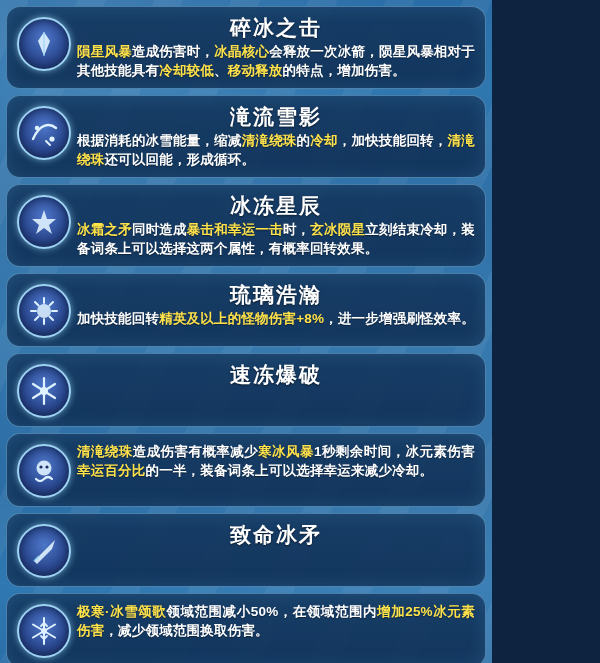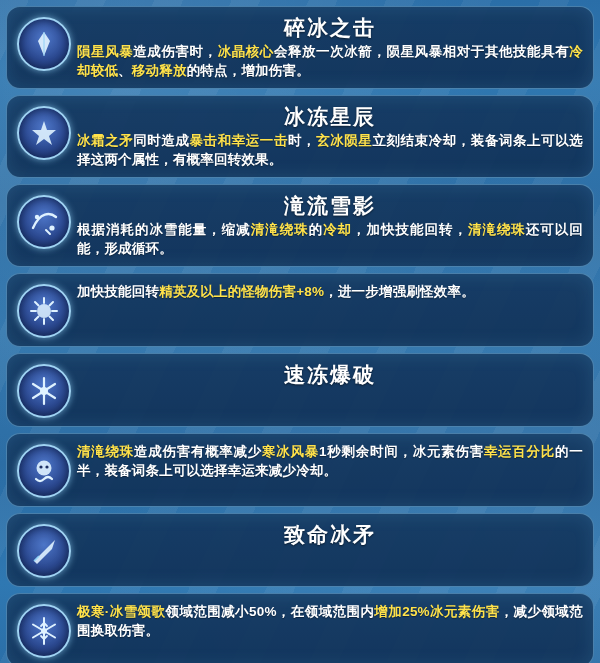--- a/index.html
+++ b/index.html
@@ -8,21 +8,21 @@
     background: #0d2340;
   }
   body {
     width: 600px;
     height: 663px;
     font-family: "Liberation Sans", "DejaVu Sans", sans-serif;
     overflow: hidden;
   }
   #page {
     position: relative;
-    width: 600px;
+    width: 492px;
     height: 663px;
     background:
       linear-gradient(180deg, #2a6ea8 0%, #2f77b0 12%, #2b6ea6 30%, #2e74ac 50%, #2a6ca4 70%, #2f78b2 88%, #2b6fa8 100%);
     overflow: hidden;
   }
   
   #page::before {
     content: "";
     position: absolute;
     inset: 0;
@@ -113,55 +113,56 @@
         </div>
         <div class="body">
           <div class="title">碎冰之击</div>
           <div class="desc"><span class="hl">隕星风暴</span><span>造成伤害时，</span><span class="hl">冰晶核心</span><span>会释放一次冰箭</span><span>，陨星风暴相对于其他技能具有</span><span class="hl">冷却较低</span><span>、</span><span class="hl">移动释放</span><span>的特点，增加伤害。</span></div>
         </div>
       </div>
       <div class="skill">
         <div class="icon-wrap">
           <div class="icon-hex">
             <svg width="32" height="32" viewBox="0 0 32 32" aria-hidden="true">
-              <path d="M16 4 L19 13 L28 13 L21 19 L24 28 L16 22 L8 28 L11 19 L4 13 L13 13 Z" fill="#dff2ff" opacity=".9"></path>
-            </svg>
-          </div>
-        </div>
-        <div class="body">
-          <div class="title">冰冻星辰</div>
-          <div class="desc"><span class="hl">冰霜之矛</span><span>同时造成</span><span class="hl">暴击和幸运一击</span><span>时，</span><span class="hl">玄冰陨星</span><span>立刻结束冷却，装备词条上可以选择这两个属性，有概率回转效果。</span></div>
-        </div>
-      </div>
-      <div class="skill">
-        <div class="icon-wrap">
-          <div class="icon-hex">
-            <svg width="32" height="32" viewBox="0 0 32 32" aria-hidden="true">
               <path d="M5 22 C12 6, 22 6, 28 11" stroke="#dff2ff" stroke-width="2.4" fill="none" stroke-linecap="round"></path>
               <circle cx="9" cy="11" r="2.2" fill="#dff2ff"></circle>
               <circle cx="24" cy="22" r="2.6" fill="#dff2ff"></circle>
               <path d="M18 24 l4 4" stroke="#dff2ff" stroke-width="2" stroke-linecap="round"></path>
             </svg>
           </div>
         </div>
         <div class="body">
           <div class="title">滝流雪影</div>
           <div class="desc"><span>根据消耗的冰雪能量，缩减</span><span class="hl">清滝绕珠</span><span>的</span><span class="hl">冷却</span><span>，加快技能回转，</span><span class="hl">清滝绕珠</span><span>还可以回能，形成循环。</span></div>
         </div>
       </div>
       <div class="skill">
         <div class="icon-wrap">
           <div class="icon-hex">
             <svg width="32" height="32" viewBox="0 0 32 32" aria-hidden="true">
+              <path d="M16 4 L19 13 L28 13 L21 19 L24 28 L16 22 L8 28 L11 19 L4 13 L13 13 Z" fill="#dff2ff" opacity=".9"></path>
+            </svg>
+          </div>
+        </div>
+        <div class="body">
+          <div class="title">冰冻星辰</div>
+          <div class="desc"><span class="hl">冰霜之矛</span><span>同时造成</span><span class="hl">暴击和幸运一击</span><span>时，</span><span class="hl">玄冰陨星</span><span>立刻结束冷却，装备词条上可以选择这两个属性，有概率回转效果。</span></div>
+        </div>
+      </div>
+      <div class="skill">
+        <div class="icon-wrap">
+          <div class="icon-hex">
+            <svg width="32" height="32" viewBox="0 0 32 32" aria-hidden="true">
               <circle cx="16" cy="16" r="7" fill="#dff2ff" opacity=".85"></circle>
               <path d="M16 3 v5 M16 24 v5 M3 16 h5 M24 16 h5 M7 7 l3.5 3.5 M21.5 21.5 L25 25 M25 7 l-3.5 3.5 M10.5 21.5 L7 25" stroke="#dff2ff" stroke-width="2" stroke-linecap="round"></path>
             </svg>
           </div>
         </div>
         <div class="body">
+          <div class="title">琉璃浩瀚</div>
           <div class="desc"><span>加快技能回转</span><span class="hl">精英及以上的怪物伤害+8%</span><span>，进一步增强刷怪效率。</span></div>
         </div>
       </div>
       <div class="skill">
         <div class="icon-wrap">
           <div class="icon-hex">
             <svg width="32" height="32" viewBox="0 0 32 32" aria-hidden="true">
               <path d="M16 3 v26 M5 9 l22 14 M27 9 L5 23" stroke="#dff2ff" stroke-width="2.2" stroke-linecap="round"></path>
               <circle cx="16" cy="16" r="4" fill="#dff2ff"></circle>
             </svg>

